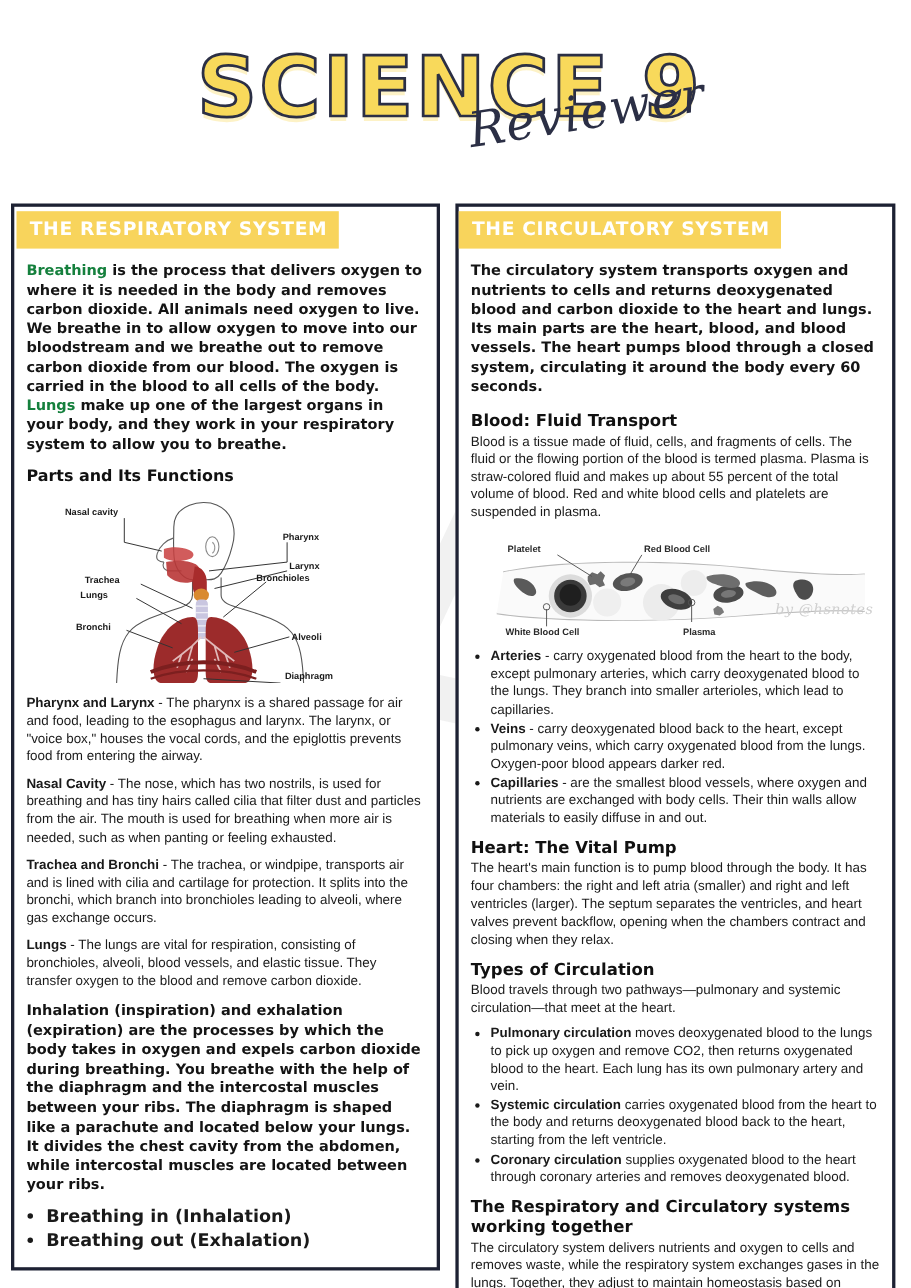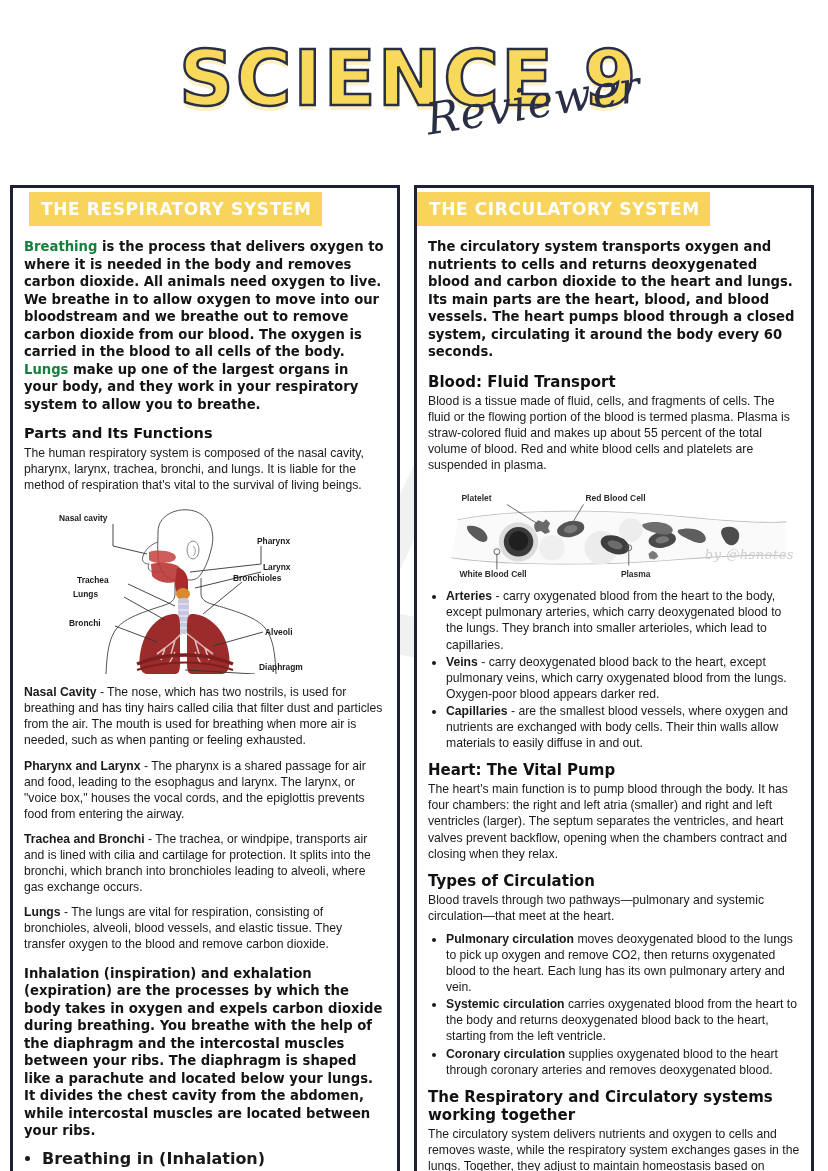--- a/index.html
+++ b/index.html
@@ -148,29 +148,28 @@
 <div class="title-wrap">
   <div class="title-stack">
     <div class="title-main">SCIENCE 9</div>
     <div class="title-script">Reviewer</div>
   </div>
 </div>
 
 <div class="columns">
 
   <div class="card card-left">
-    <div style="padding-left:16px">
+    <div style="padding-left:2px">
       <div class="card-banner">THE RESPIRATORY SYSTEM</div>
     </div>
     <div class="card-body">
 
       <p class="bold-para"><span class="hl">Breathing</span><span> is the process that delivers oxygen to where it is needed in the body and removes carbon dioxide. All animals need oxygen to live. We breathe in to allow oxygen to move into our bloodstream and we breathe out to remove carbon dioxide from our blood. The oxygen is carried in the blood to all cells of the body. </span><span class="hl">Lungs</span><span> make up one of the largest organs in your body, and they work in your respiratory system to allow you to breathe.</span></p>
 
       <div class="h-sub">Parts and Its Functions</div>
-      <p class="para">The human respiratory system is composed of the nasal cavity, pharynx, larynx, trachea, bronchi, and lungs. It is liable for the method of respiration that's vital to the survival of living beings.</p>
 
       <div class="diagram-resp">
         <svg viewBox="0 0 360 172" xmlns="http://www.w3.org/2000/svg">
           <g fill="none" stroke="#2a2a2a" stroke-width="1">
 
             <path d="M133 30 C133 10 158 4 172 10 C188 17 190 35 186 48 C183 60 180 66 176 72
                      C172 78 168 78 163 78 L150 78 C142 78 136 70 134 62 C132 54 133 42 133 30 Z" stroke="#555"></path>
             <path d="M150 78 L150 92 C150 98 146 101 140 103 C118 110 100 116 92 126
                      C84 136 82 150 81 172" stroke="#555"></path>
             <path d="M176 76 L176 92 C176 98 182 101 190 103 C214 110 232 116 240 126
@@ -230,22 +229,22 @@
             <text x="52" y="81">Trachea</text>
             <text x="208" y="79">Bronchioles</text>
             <text x="48" y="95">Lungs</text>
             <text x="44" y="124">Bronchi</text>
             <text x="240" y="133">Alveoli</text>
             <text x="234" y="168">Diaphragm</text>
           </g>
         </svg>
       </div>
 
+      <p class="para"><b>Pharynx and Larynx</b><span> - The pharynx is a shared passage for air and food, leading to the esophagus and larynx. The larynx, or "voice box," houses the vocal cords, and the epiglottis prevents food from entering the airway.</span></p>
       <p class="para"><b>Nasal Cavity</b><span> - The nose, which has two nostrils, is used for breathing and has tiny hairs called cilia that filter dust and particles from the air. The mouth is used for breathing when more air is needed, such as when panting or feeling exhausted.</span></p>
-      <p class="para"><b>Pharynx and Larynx</b><span> - The pharynx is a shared passage for air and food, leading to the esophagus and larynx. The larynx, or "voice box," houses the vocal cords, and the epiglottis prevents food from entering the airway.</span></p>
       <p class="para"><b>Trachea and Bronchi</b><span> - The trachea, or windpipe, transports air and is lined with cilia and cartilage for protection. It splits into the bronchi, which branch into bronchioles leading to alveoli, where gas exchange occurs.</span></p>
       <p class="para"><b>Lungs</b><span> - The lungs are vital for respiration, consisting of bronchioles, alveoli, blood vessels, and elastic tissue. They transfer oxygen to the blood and remove carbon dioxide.</span></p>
 
       <p class="bold-para" style="margin-top:12px;margin-bottom:8px">Inhalation (inspiration) and exhalation (expiration) are the processes by which the body takes in oxygen and expels carbon dioxide during breathing. You breathe with the help of the diaphragm and the intercostal muscles between your ribs. The diaphragm is shaped like a parachute and located below your lungs. It divides the chest cavity from the abdomen, while intercostal muscles are located between your ribs.</p>
 
       <ul class="bullets bullets-bold">
         <li>Breathing in (Inhalation)</li>
         <li>Breathing out (Exhalation)</li>
       </ul>
     </div>

